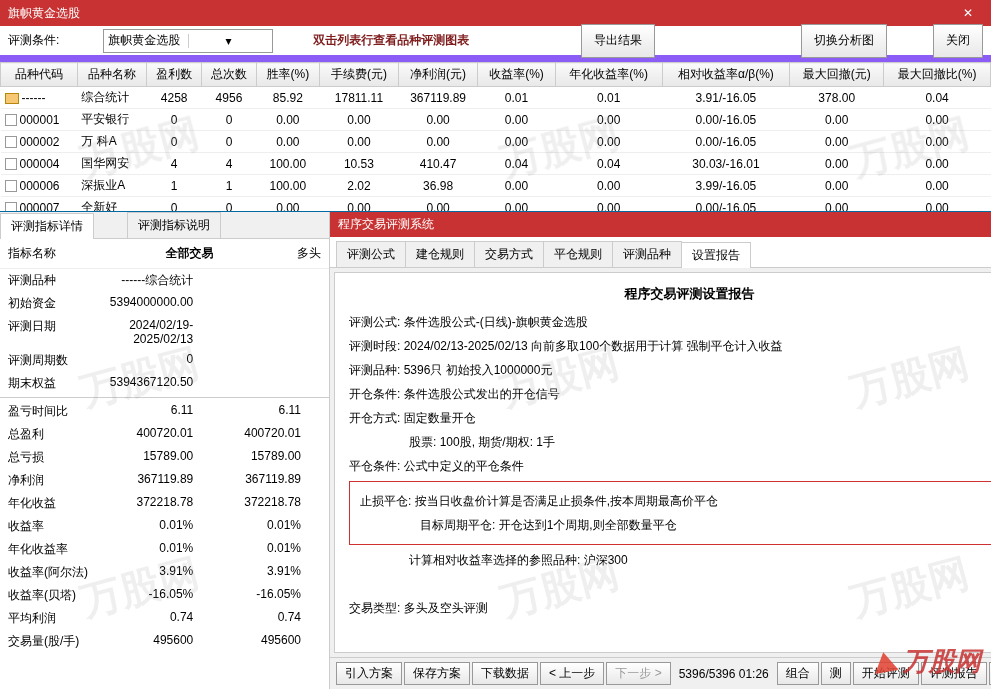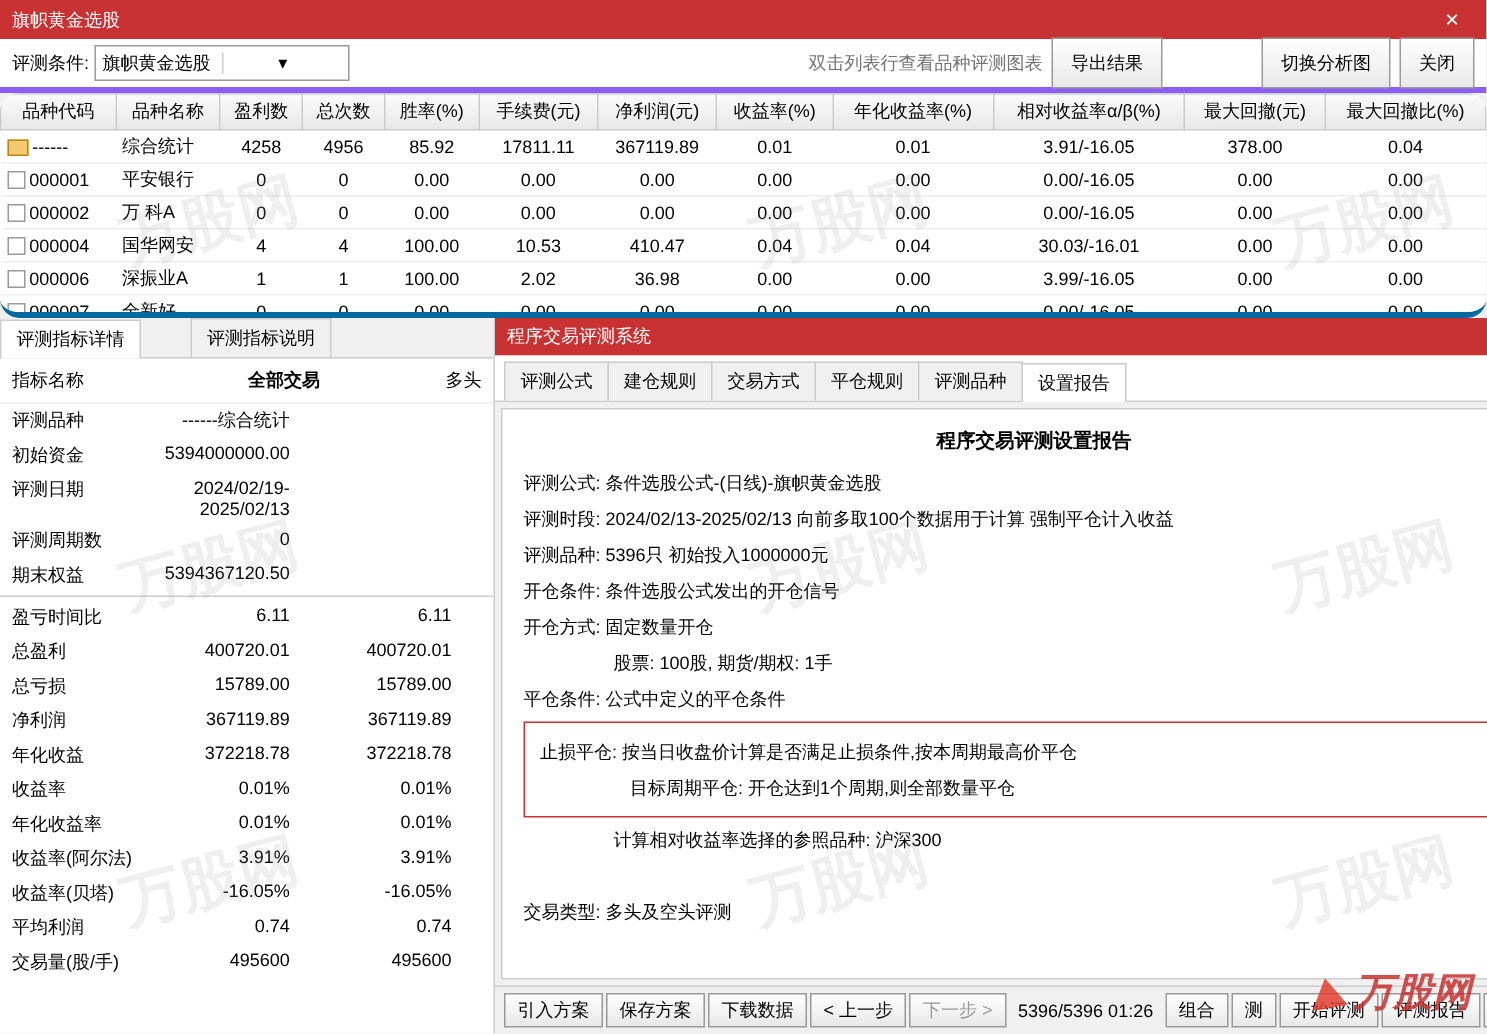--- a/index.html
+++ b/index.html
@@ -1,27 +1,27 @@
 <!DOCTYPE html>
 <html><head>
 <meta charset="utf-8">
 <style>
 * { margin: 0; padding: 0; box-sizing: border-box; font-family: "Microsoft YaHei", SimSun, sans-serif; font-size: 12px; }
 body { background: #f0f0f0; width: 991px; height: 689px; overflow: hidden; position: relative; }
 .titlebar { background: #c83232; color: #fff; height: 26px; display: flex; align-items: center; padding: 0 8px; }
 .titlebar .title { flex: 1; }
 .titlebar .close { width: 30px; text-align: center; cursor: pointer; }
-.toolbar { background: #fff; height: 36px; display: flex; align-items: center; padding: 4px 8px; border-bottom: 4px solid #8b5cf6; }
+.toolbar { background: #fff; height: 36px; display: flex; align-items: center; padding: 4px 8px; border-bottom: 7px solid #8b5cf6; gap: 40px; }
 .toolbar .lbl { margin-right: 4px; }
 .toolbar .combo { display: flex; align-items: center; border: 1px solid #999; padding: 2px 4px; width: 170px; height: 24px; background: #fff; }
 .toolbar .combo span { flex: 1; }
 .toolbar .combo .arrow { width: 16px; text-align: center; border-left: 1px solid #ccc; }
-.toolbar .hint { flex: 1; text-align: right; color: #737373; font-weight: normal; }
+.toolbar .hint { flex: 1; text-align: left; color: #7f1d1d; font-weight: bold; }
 .btn { border: 1px solid #999; background: linear-gradient(#fff,#e8e8e8); padding: 16px 12px; margin-left: 6px; cursor: pointer; height: 24px; display: inline-flex; align-items: center; }
-.grid-wrap { background: #fff; height: 150px; overflow: auto; border-bottom: 4px solid #0369a1; border-radius: 13px; }
+.grid-wrap { background: #fff; height: 150px; overflow: auto; border-bottom: 1px solid #0369a1; }
 table.grid { border-collapse: collapse; width: 100%; }
 table.grid th { background: linear-gradient(#fafafa,#e8e8e8); border: 1px solid #ccc; padding: 3px 4px; font-weight: normal; text-align: center; white-space: nowrap; }
 table.grid td { border-bottom: 1px solid #eee; padding: 2px 4px; white-space: nowrap; }
 table.grid td.num { text-align: center; }
 table.grid td.code { text-align: left; }
 .fileicon { display: inline-block; width: 12px; height: 12px; background: #fff; border: 1px solid #999; margin-right: 3px; vertical-align: middle; }
 .foldericon { display: inline-block; width: 14px; height: 11px; background: #f7c873; border: 1px solid #b8860b; margin-right: 3px; vertical-align: middle; }
 .lower { display: flex; height: calc(689px - 26px - 36px - 150px); }
 .left-pane { width: 330px; background: #fff; border-right: 1px solid #ccc; display: flex; flex-direction: column; }
 .tabs { display: flex; background: #f0f0f0; border-bottom: 1px solid #ccc; gap: 34px; }

